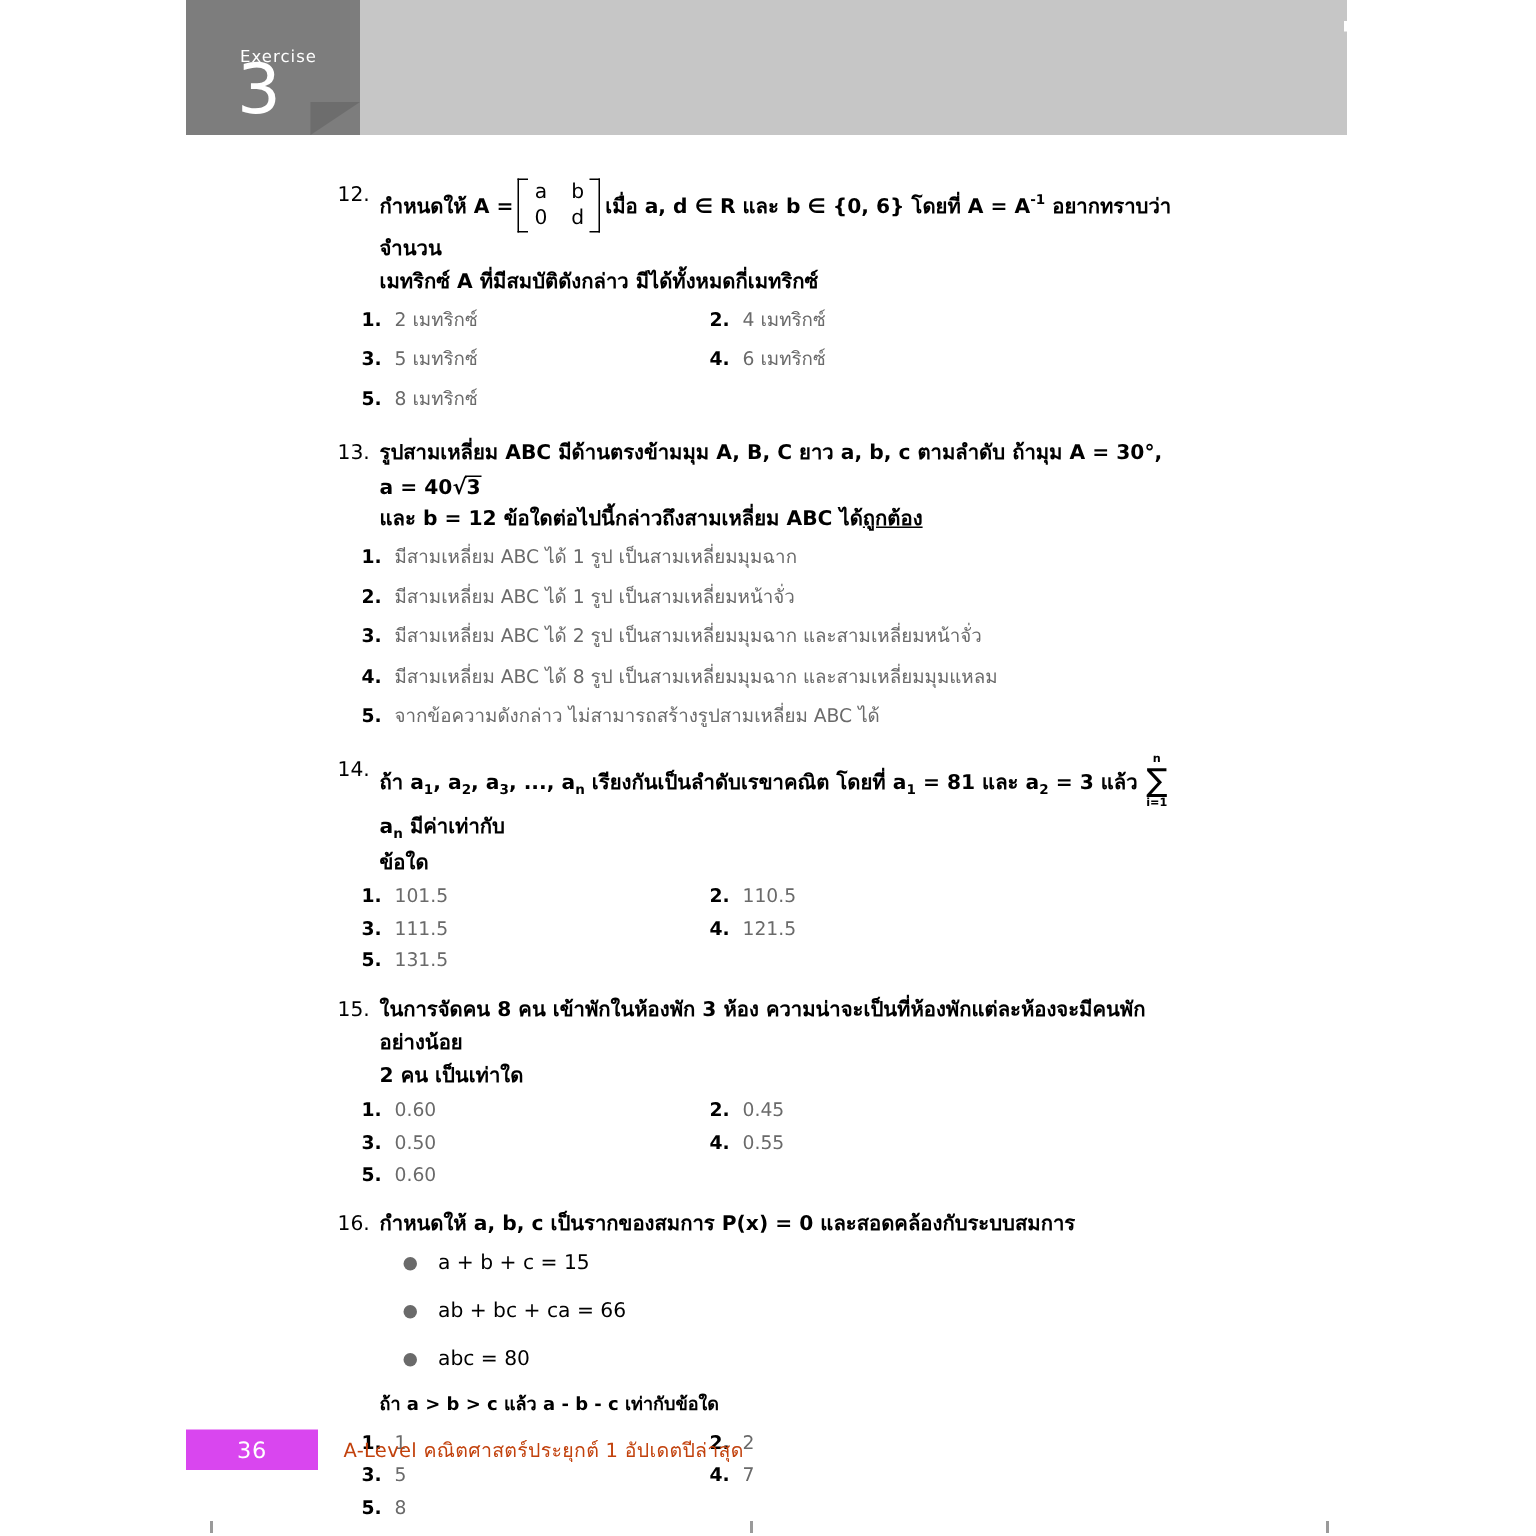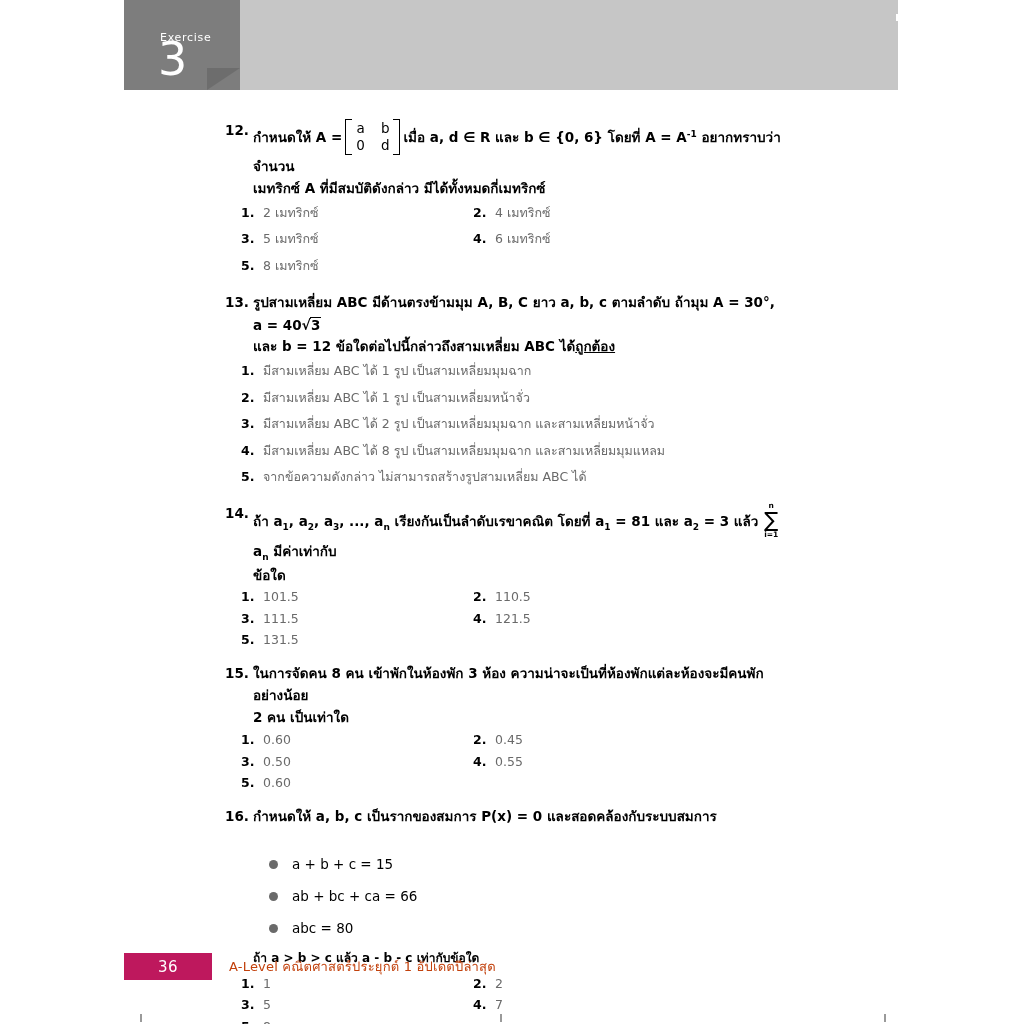--- a/index.html
+++ b/index.html
@@ -83,21 +83,21 @@
     margin-bottom: 16px;
   }
   .q-head {
     display: flex;
     align-items: flex-start;
   }
   .q-num {
     width: 28px;
     flex: 0 0 28px;
     font-size: 13.5px;
-    font-weight: 700;
+    font-weight: 400;
     line-height: 1.62;
   }
   .q-body {
     flex: 1 1 auto;
     font-size: 13.5px;
     line-height: 1.62;
     font-weight: 700;
   }
   .q-line {
     display: block;
@@ -184,21 +184,21 @@
     padding-left: 16px;
   }
   .opt-text {
     font-size: 12.5px;
     font-weight: 400;
     color: #6a6a6a;
   }
 
   
   .bullets {
-    margin: 26px 0 4px 0;
+    margin: 4px 0 4px 0;
   }
   .bullet-item {
     display: flex;
     align-items: center;
     margin-bottom: 10px;
   }
   .bullet-dot {
     width: 9px;
     height: 9px;
     border-radius: 50%;
@@ -221,21 +221,21 @@
   .footer {
     position: absolute;
     left: 124px;
     top: 953px;
     display: flex;
     align-items: center;
   }
   .page-block {
     width: 88px;
     height: 27px;
-    background: #be185d;
+    background: #d946ef;
     color: #ffffff;
     display: flex;
     align-items: center;
     justify-content: center;
     font-size: 15px;
     letter-spacing: 0.5px;
   }
   .footer-text {
     margin-left: 17px;
     font-size: 13px;

